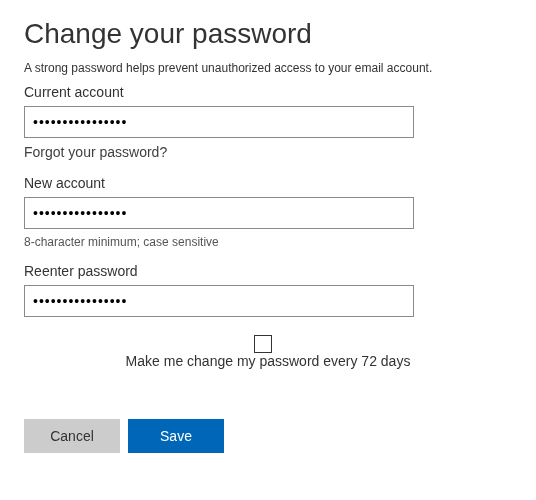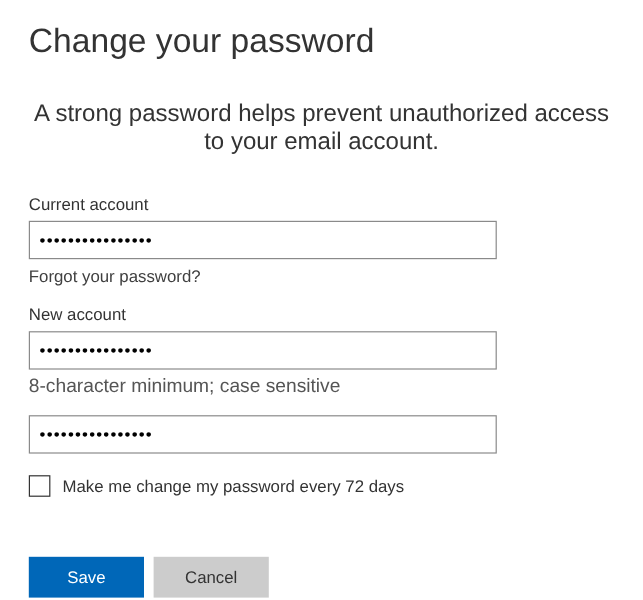--- a/index.html
+++ b/index.html
@@ -12,27 +12,26 @@
       background: #ffffff;
       width: 536px;
       height: 500px;
       padding: 18px 24px;
       color: #333;
     }
     h1.title {
       font-size: 28px;
       font-weight: 300;
       color: #333;
-      margin-bottom: 34px;
+      margin-bottom: 11px;
     }
     .description {
-      font-size: 20px;
+      font-size: 12px;
       color: #333;
-      margin-bottom: 32px;
-      text-align: center;
+      margin-bottom: 9px;
     }
     .field-label {
       font-size: 14px;
       color: #333;
       margin-bottom: 6px;
       display: block;
     }
     .text-input {
       width: 390px;
       height: 32px;
@@ -49,29 +48,30 @@
       font-size: 14px;
       text-decoration: none;
       display: inline-block;
       margin-top: 6px;
       cursor: pointer;
     }
     .group {
       margin-bottom: 14px;
     }
     .hint {
-      font-size: 16px;
+      font-size: 12px;
       color: #555;
       margin-top: 6px;
     }
     .checkbox-row {
       display: flex;
       align-items: center;
       margin-top: 18px;
       margin-bottom: 50px;
+      flex-direction: column;
     }
     .checkbox {
       width: 18px;
       height: 18px;
       border: 1px solid #333;
       background: #fff;
       margin-right: 10px;
       cursor: pointer;
       appearance: none;
       -webkit-appearance: none;
@@ -124,24 +124,25 @@
   <a class="link">Forgot your password?</a>
 </div>
 
 <div class="group">
   <label class="field-label">New account</label>
   <input type="password" class="text-input" value="••••••••••••••••" style="">
   <div class="hint">8-character minimum; case sensitive</div>
 </div>
 
 <div class="group">
+  <label class="field-label">Reenter password</label>
   <input type="password" class="text-input" value="••••••••••••••••" style="">
 </div>
 
 <div class="checkbox-row">
   <input type="checkbox" class="checkbox" id="expirechk" style="">
   <label for="expirechk" class="checkbox-label">Make me change my password every 72 days</label>
 </div>
 
 <div class="button-row">
+  <button class="btn btn-secondary">Cancel</button>
   <button class="btn btn-primary">Save</button>
-  <button class="btn btn-secondary">Cancel</button>
 </div>
 
 </body></html>

